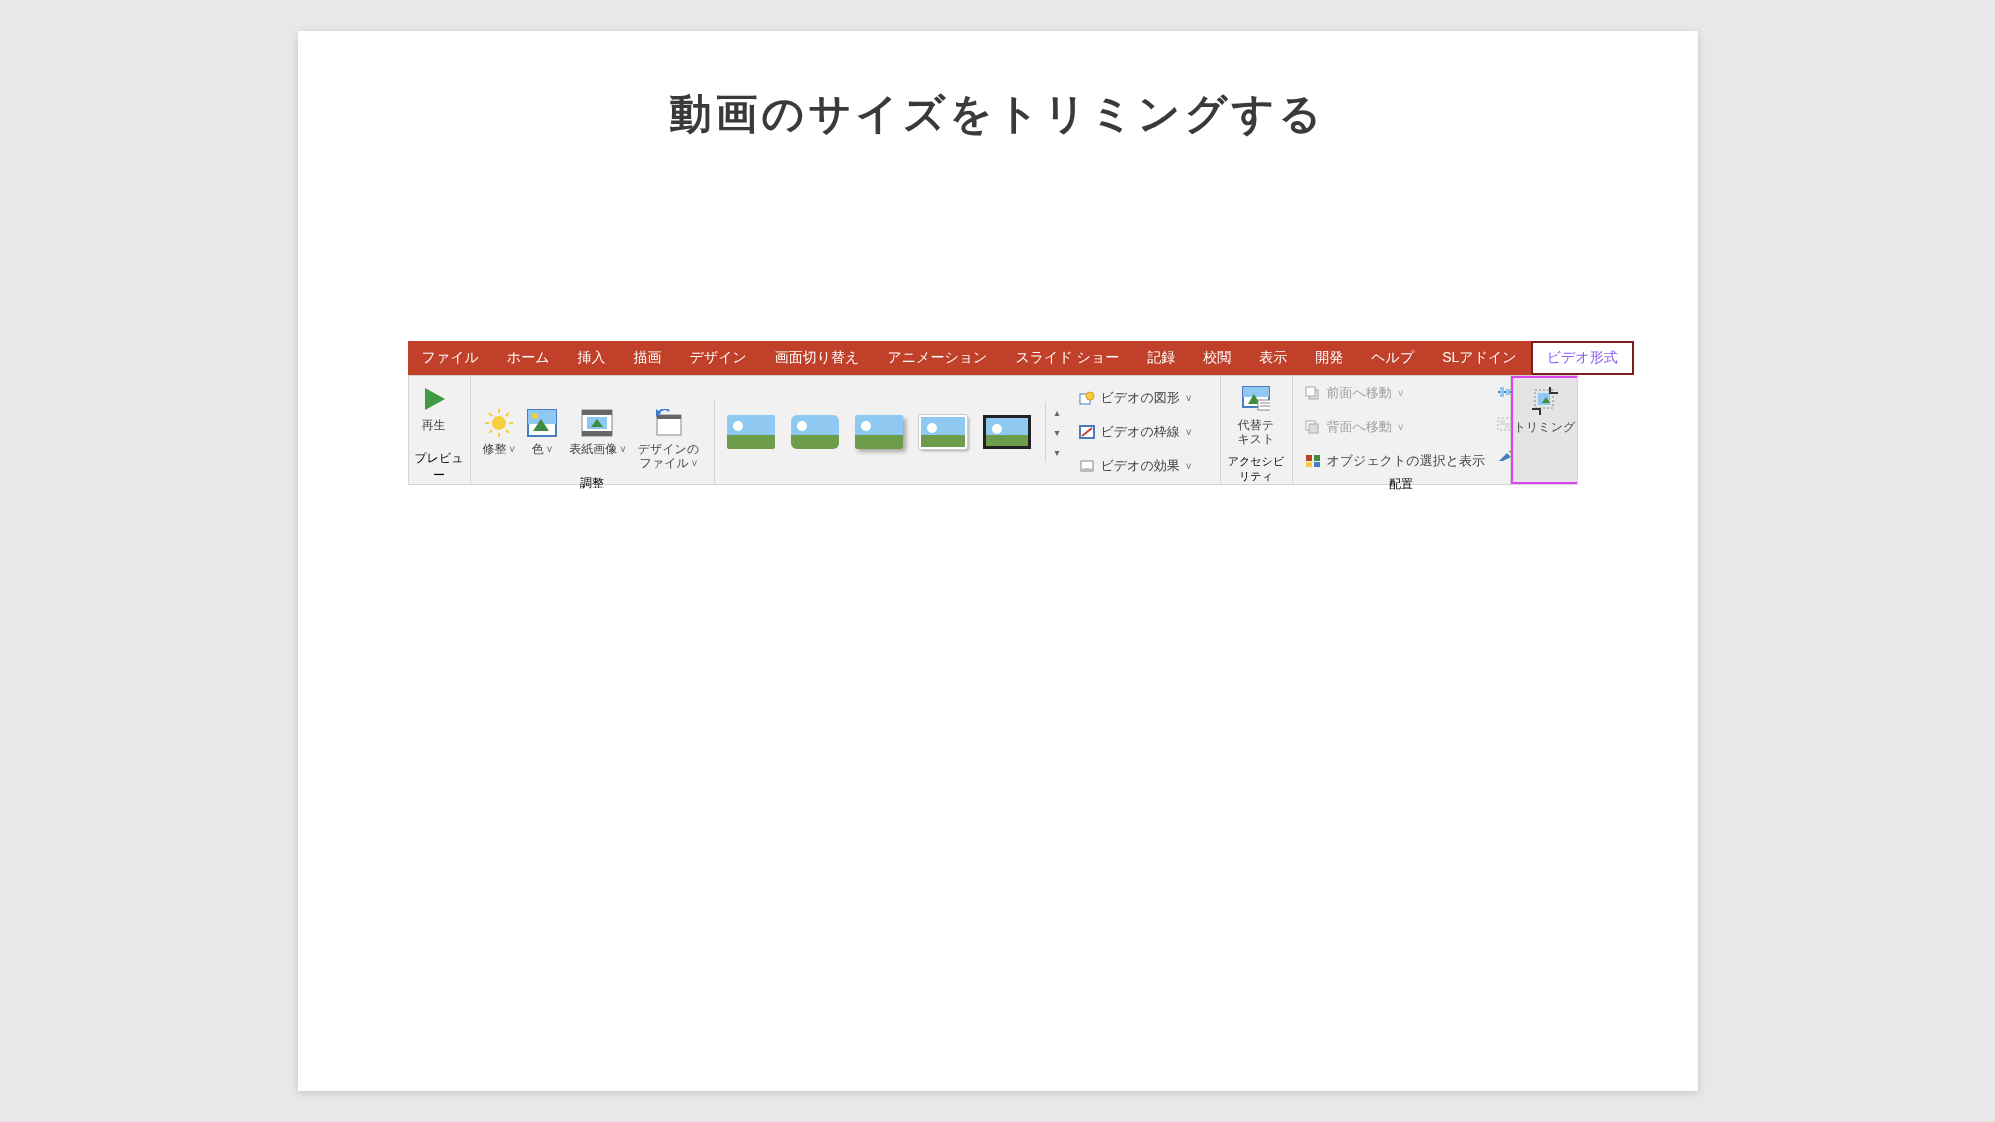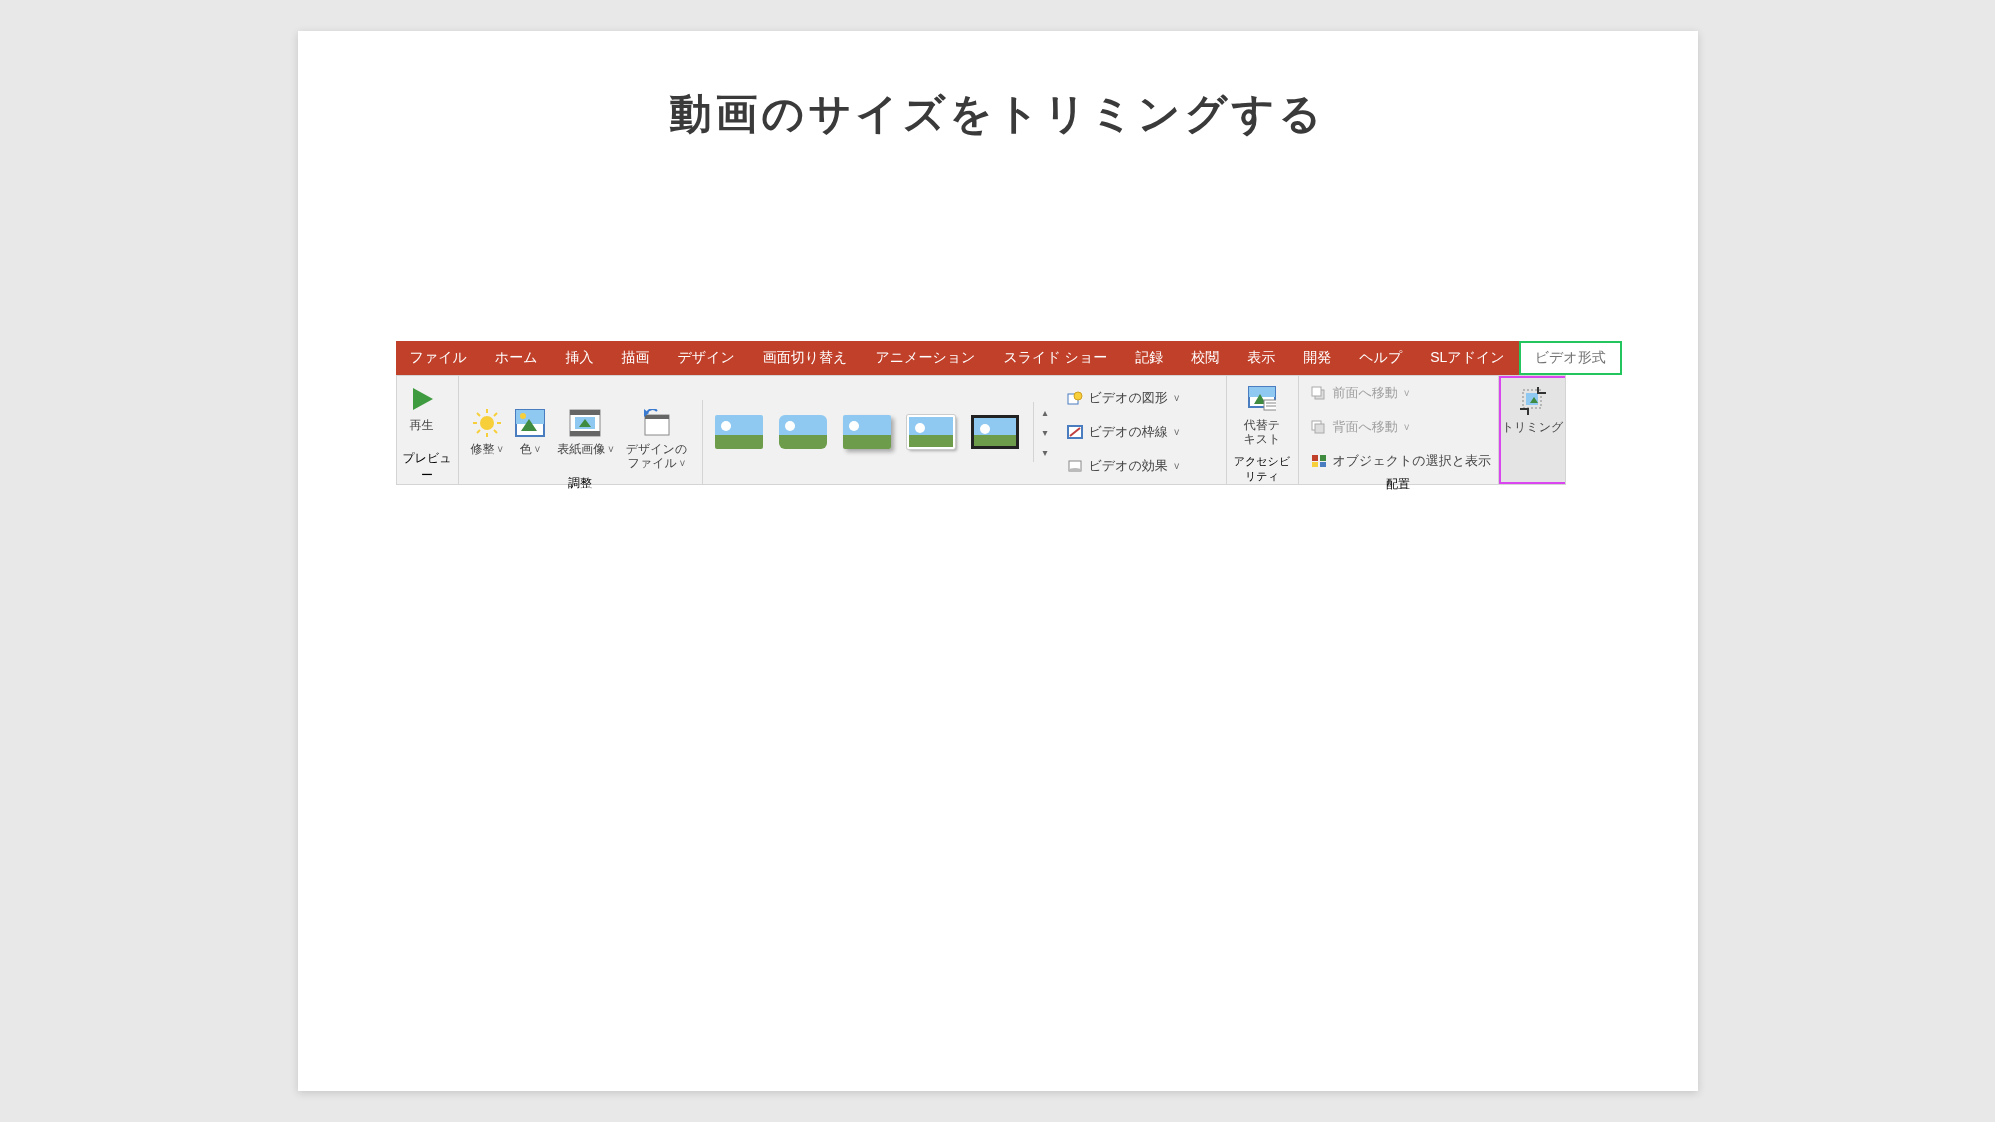--- a/index.html
+++ b/index.html
@@ -22,42 +22,42 @@
     text-align: center;
     font-size: 42px;
     font-weight: 700;
     color: #3a3a3a;
     letter-spacing: 4px;
     padding-top: 55px;
   }
   .ribbon-wrap {
     position: absolute;
     top: 310px;
-    left: 98px;
+    left: 110px;
     width: 1170px;
   }
   .tabbar {
     display: flex;
     background: #c0402a;
     height: 34px;
     align-items: stretch;
     font-size: 14px;
   }
   .tab {
     color: #fff;
     padding: 0 14px;
     display: flex;
     align-items: center;
     cursor: pointer;
     white-space: nowrap;
   }
   .tab.active {
     background: #fff;
-    color: #737373;
-    border: 2px solid #22c55e;
+    color: #8b5cf6;
+    border: 2px solid #7f1d1d;
   }
   .ribbon {
     background: #f1f1f1;
     border: 1px solid #d4d4d4;
     display: flex;
     height: 110px;
     font-size: 12px;
     color: #444;
   }
   .group {
@@ -330,21 +330,21 @@
                   <line x1="18" y1="20" x2="28" y2="20" stroke="#888"></line>
                 </svg>
             </span>
             <span class="lbl">代替テ
 キスト</span>
           </div>
         </div>
         <div class="group-label" style="font-size:11px;">アクセシビリティ</div>
       </div>
 
-      <div class="group" style="width:200px;">
+      <div class="group" style="width:218px;">
         <div class="group-body">
           <div class="vlist" style="flex:1;">
             <div class="row disabled">
               <span class="mini-ico">
                   <svg width="16" height="14">
                     <rect x="4" y="4" width="9" height="9" fill="#ddd" stroke="#aaa"></rect>
                     <rect x="1" y="1" width="9" height="9" fill="#fff" stroke="#aaa"></rect>
                   </svg>
                 </span>
               <span>前面へ移動</span>

